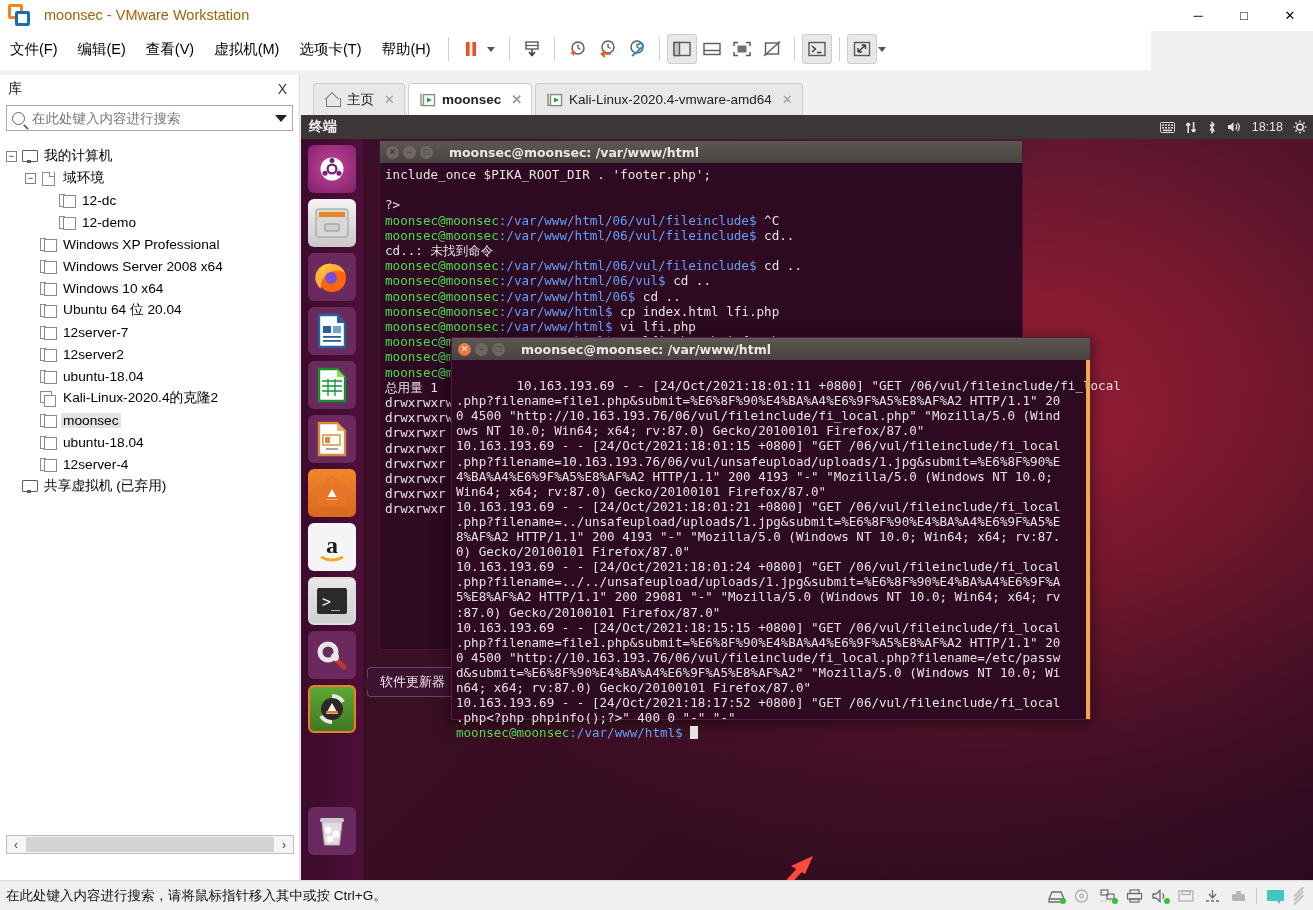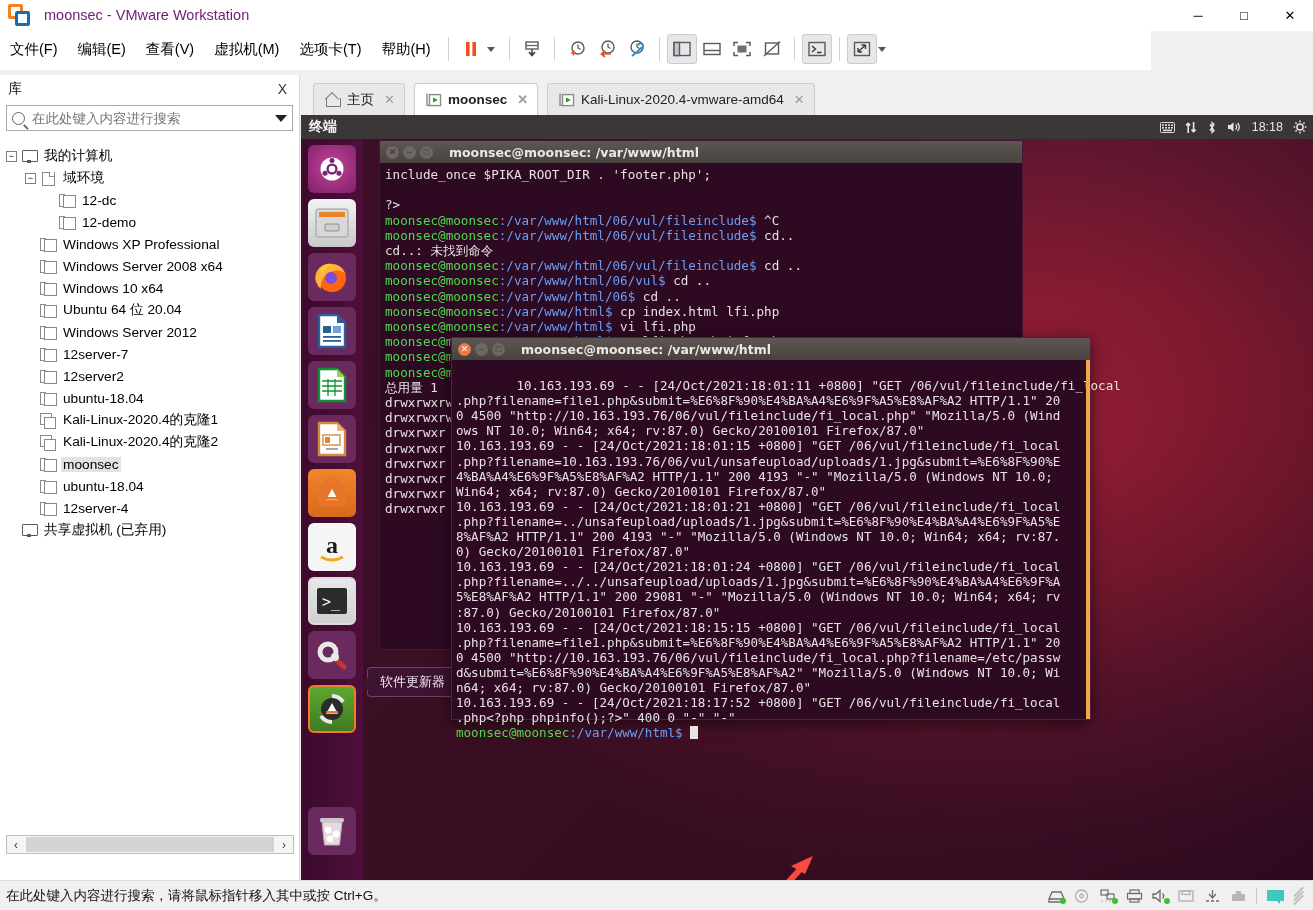--- a/index.html
+++ b/index.html
@@ -13,21 +13,21 @@
 
   
   .titlebar {
     position: absolute; left: 0; top: 0; width: 1313px; height: 31px;
     background: #ffffff; display: flex; align-items: center;
     border-bottom: 1px solid #ffffff;
   }
   .app-logo { width: 22px; height: 22px; margin-left: 8px; position: relative; }
   .app-logo .sq1 { position:absolute; left:0; top:0; width:15px; height:15px; border:3px solid #f58220; border-radius:2px;}
   .app-logo .sq2 { position:absolute; left:7px; top:7px; width:15px; height:15px; border:3px solid #1a6bb5; border-radius:2px; background:#fff;}
-  .title-text { margin-left: 14px; font-size: 14.5px; color: #701a75; }
+  .title-text { margin-left: 14px; font-size: 14.5px; color: #a16207; }
   .winbtns { position: absolute; right: 0; top: 0; height: 31px; display: flex; }
   .winbtn { width: 46px; height: 31px; display: flex; align-items: center; justify-content: center;
             font-size: 13px; color: #000; }
 
   
   .menubar {
     position: absolute; left: 0; top: 28px; width: 1151px; height: 42px;
     background: #ffffff; display: flex; align-items: center;
   }
   .menu-item { padding: 4px 10px; font-size: 14.5px; color: #000; cursor: default; }
@@ -85,21 +85,21 @@
   .hscroll { position: absolute; left: 6px; bottom: 26px; width: 288px; height: 19px;
              border: 1px solid #bdbdbd; background: #f5f5f5; display: flex; align-items: center; }
   .hscroll .arr { width: 18px; text-align: center; font-size: 12px; color: #444; }
   .hscroll .thumb { flex: 1; height: 15px; background: #d4d4d4; margin: 0 1px; }
 
   
   .tabbar { position: absolute; left: 301px; top: 75px; width: 1012px; height: 40px;
             background: #f0f0f0; display: flex; align-items: flex-end; padding-left: 12px; }
   .tab { height: 32px; display: flex; align-items: center; padding: 0 9px 0 11px;
          background: #e8e8e8; border: 1px solid #cdcdcd; border-bottom: none;
-         border-radius: 4px 4px 0 0; margin-right: 9px; font-size: 13.5px; color: #222; }
+         border-radius: 4px 4px 0 0; margin-right: 3px; font-size: 13.5px; color: #222; }
   .tab.active { background: #ffffff; font-weight: bold; }
   .tab .tico { width: 16px; height: 15px; margin-right: 6px; position: relative; }
   .tab .tclose { margin-left: 10px; color: #9b9b9b; font-size: 13px; }
   .home-ico { width: 16px; height: 14px; margin-right: 6px; position: relative; }
   .home-ico::before { content:''; position:absolute; left:1px; top:5px; width:13px; height:8px;
                       border:1.4px solid #7a7a7a; border-top:none;}
   .home-ico::after { content:''; position:absolute; left:2px; top:1px; width:9px; height:9px;
                      border-left:1.4px solid #7a7a7a; border-top:1.4px solid #7a7a7a; transform: rotate(45deg);}
 
   
@@ -356,41 +356,31 @@
           <span class="lbl">Windows 10 x64</span>
         </div>
         <div class="tree-row" style="padding-left: 25px; align-items: center;">
           <span style="width: 15px; flex: 0 0 auto;"></span>
           <span class="ico vm"></span>
           <span class="lbl">Ubuntu 64 位 20.04</span>
         </div>
         <div class="tree-row" style="padding-left: 25px;">
           <span style="width: 15px; flex: 0 0 auto;"></span>
           <span class="ico vm"></span>
-          <span class="lbl">Windows Server 2012</span>
-        </div>
-        <div class="tree-row" style="padding-left: 25px;">
-          <span style="width: 15px; flex: 0 0 auto;"></span>
-          <span class="ico vm"></span>
           <span class="lbl">12server-7</span>
         </div>
         <div class="tree-row" style="padding-left: 25px;">
           <span style="width: 15px; flex: 0 0 auto;"></span>
           <span class="ico vm"></span>
           <span class="lbl">12server2</span>
         </div>
         <div class="tree-row" style="padding-left: 25px;">
           <span style="width: 15px; flex: 0 0 auto;"></span>
           <span class="ico vm"></span>
           <span class="lbl">ubuntu-18.04</span>
-        </div>
-        <div class="tree-row" style="padding-left: 25px;">
-          <span style="width: 15px; flex: 0 0 auto;"></span>
-          <span class="ico clone"></span>
-          <span class="lbl">Kali-Linux-2020.4的克隆1</span>
         </div>
         <div class="tree-row" style="padding-left: 25px;">
           <span style="width: 15px; flex: 0 0 auto;"></span>
           <span class="ico clone"></span>
           <span class="lbl">Kali-Linux-2020.4的克隆2</span>
         </div>
         <div class="tree-row sel" style="padding-left: 25px;">
           <span style="width: 15px; flex: 0 0 auto;"></span>
           <span class="ico vm">
             <i class="playtri"></i>

